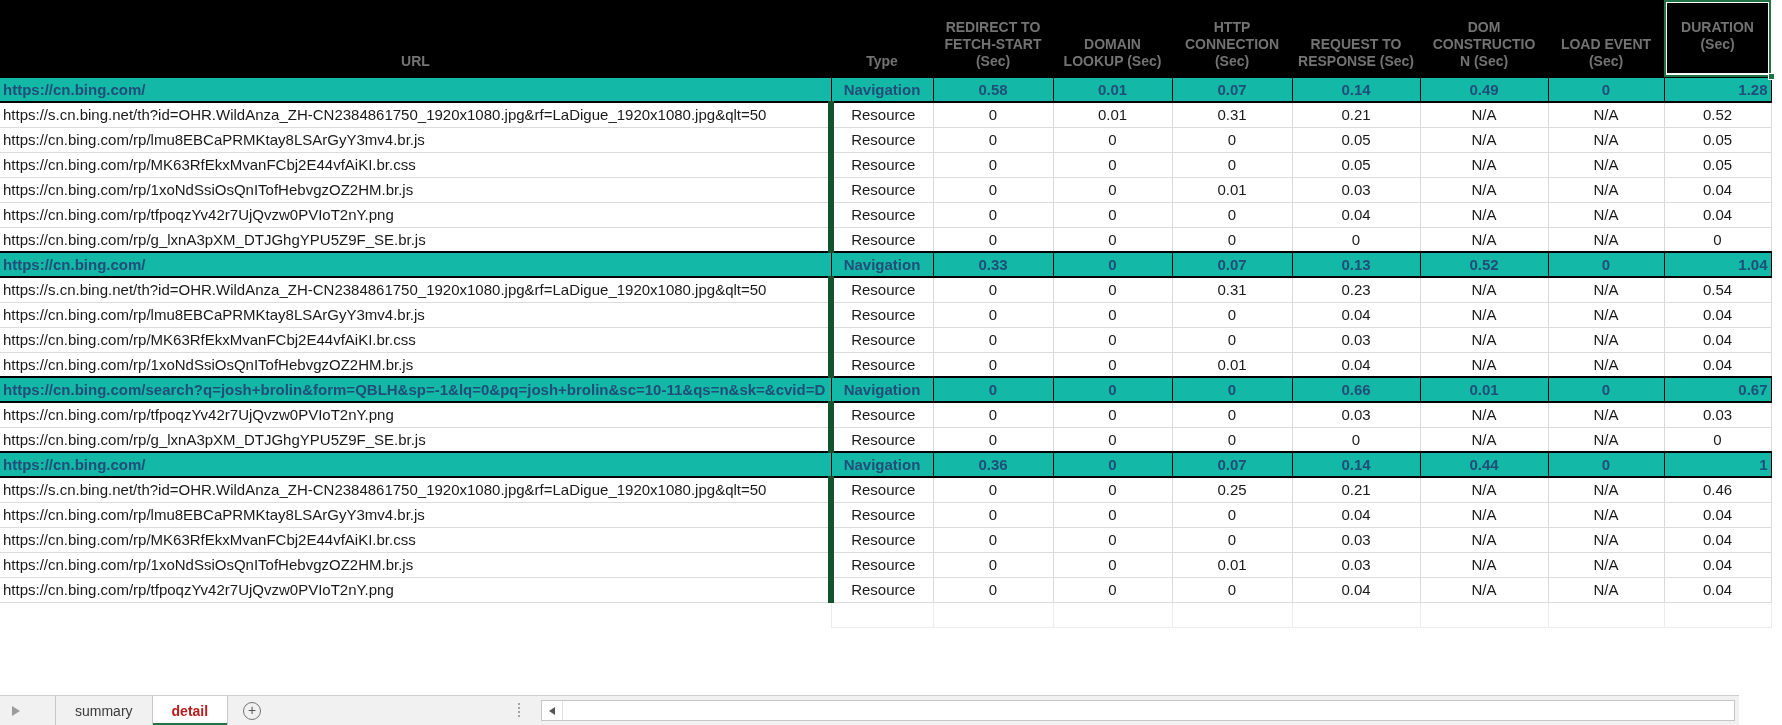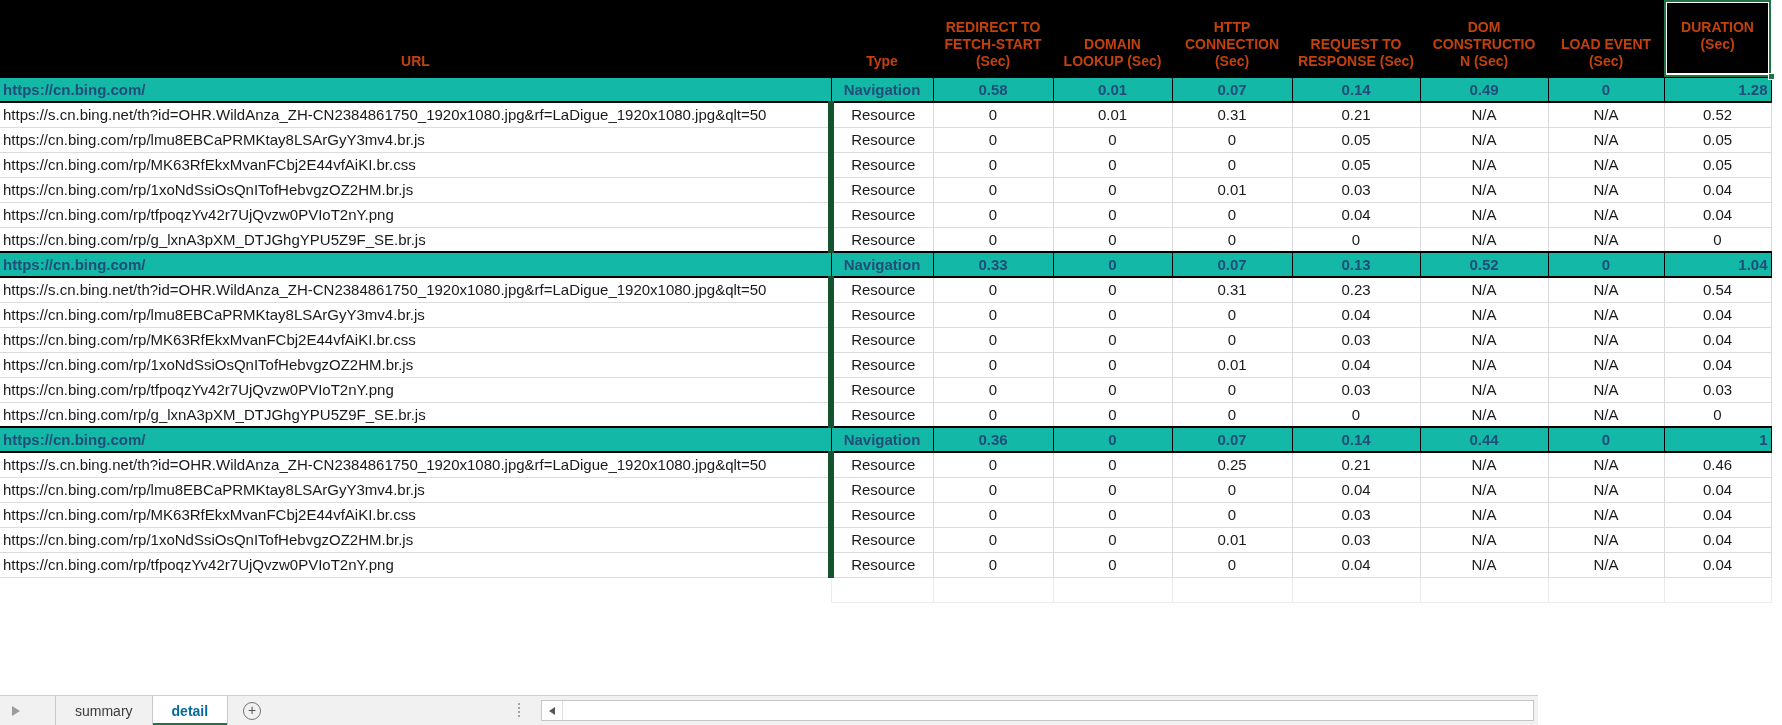--- a/index.html
+++ b/index.html
@@ -3,21 +3,21 @@
 <meta charset="utf-8">
 <style>
   * { box-sizing: border-box; }
   html,body { margin:0; padding:0; }
   body {
     width:1782px; height:725px; position:relative; overflow:hidden;
     background:#ffffff; font-family:"Liberation Sans", sans-serif;
   }
   table.sheet { border-collapse:collapse; table-layout:fixed; width:1771px; }
   th {
-    background:#000000; color:#c2410c; font-size:14px; font-weight:bold;
+    background:#000000; color:#737373; font-size:14px; font-weight:bold;
     vertical-align:bottom; text-align:center; white-space:pre-line;
     height:66px; padding:2px 2px 6px 2px; line-height:17px; position:relative;
   }
   th.selected {
     outline:2px solid #217346; outline-offset:-2px;
     box-shadow: inset 0 0 0 3px #ffffff;
   }
   th.selected .fill-handle {
     position:absolute; right:-4px; bottom:-4px; width:7px; height:7px;
     background:#217346; border:1px solid #ffffff; z-index:5;
@@ -36,32 +36,32 @@
     background:#14b8a6; color:#1F4E79; font-weight:bold;
     border-top:2px solid #000000; border-bottom:2px solid #000000;margin-top:26px;
   }
   tr.nav td.c-val { border-left:1px solid #000000; }
   tr.nav td:last-child { border-right:1px solid #000000;text-align:right; }
   tr.empty-row td { border-left:1px solid #ececec; border-bottom:1px solid #ececec; height:25px; }
   tr.empty-row td:first-child { border-left:none; border-bottom:none; }
   tr.empty-row td:last-child { border-right:1px solid #ececec; }
 
   .tabbar {
-    position:absolute; left:0; bottom:0; width:1538px; height:30px;
+    position:absolute; left:0; bottom:0; width:1739px; height:30px;
     background:#f1f1f1; border-top:1px solid #cfcfcf;
     display:flex; align-items:stretch; font-size:14px; color:#3b3b3b;
   }
   .sheet-nav {
     width:56px; display:flex; align-items:center; padding-left:12px;
     border-right:1px solid #c9c9c9;
   }
   .tri-right { width:0; height:0; border-left:8px solid #9b9b9b;
     border-top:5px solid transparent; border-bottom:5px solid transparent; }
   .tab { display:flex; align-items:center; padding:0 19px; border-right:1px solid #c9c9c9; cursor:default; }
-  .tab.active { background:#ffffff; color:#0369a1; font-weight:bold;
+  .tab.active { background:#ffffff; color:#b91c1c; font-weight:bold;
     box-shadow: inset 0 -2px 0 #217346; align-items: center; }
   .add-sheet { width:48px; display:flex; align-items:center; justify-content:center; }
   .add-circle { width:18px; height:18px; border:1px solid #757575; border-radius:50%;
     display:flex; align-items:center; justify-content:center;
     font-size:14px; color:#555555; line-height:1; padding-bottom:1px; }
   .splitter-dots { position:absolute; left:518px; top:7px;
     display:flex; flex-direction:column; gap:2px; }
   .splitter-dots i { width:2px; height:2px; background:#8a8a8a; border-radius:50%; }
   .hscroll { position:absolute; left:541px; right:4px; top:4px; height:21px;
     background:#f7f7f7; border:1px solid #c6c6c6; display:flex; }
@@ -238,20 +238,31 @@
     <td class="c-url">https://cn.bing.com/rp/1xoNdSsiOsQnITofHebvgzOZ2HM.br.js</td>
     <td class="c-val c-type">Resource</td>
     <td class="c-val">0</td>
     <td class="c-val">0</td>
     <td class="c-val">0.01</td>
     <td class="c-val">0.04</td>
     <td class="c-val">N/A</td>
     <td class="c-val">N/A</td>
     <td class="c-val">0.04</td>
   </tr>
+      <tr class="nav">
+    <td class="c-url">https://cn.bing.com/search?q=josh+brolin&amp;form=QBLH&amp;sp=-1&amp;lq=0&amp;pq=josh+brolin&amp;sc=10-11&amp;qs=n&amp;sk=&amp;cvid=D</td>
+    <td class="c-val c-type">Navigation</td>
+    <td class="c-val">0</td>
+    <td class="c-val">0</td>
+    <td class="c-val">0</td>
+    <td class="c-val">0.66</td>
+    <td class="c-val">0.01</td>
+    <td class="c-val">0</td>
+    <td class="c-val">0.67</td>
+  </tr>
       <tr class="res">
     <td class="c-url">https://cn.bing.com/rp/tfpoqzYv42r7UjQvzw0PVIoT2nY.png</td>
     <td class="c-val c-type">Resource</td>
     <td class="c-val">0</td>
     <td class="c-val">0</td>
     <td class="c-val">0</td>
     <td class="c-val">0.03</td>
     <td class="c-val">N/A</td>
     <td class="c-val">N/A</td>
     <td class="c-val">0.03</td>

